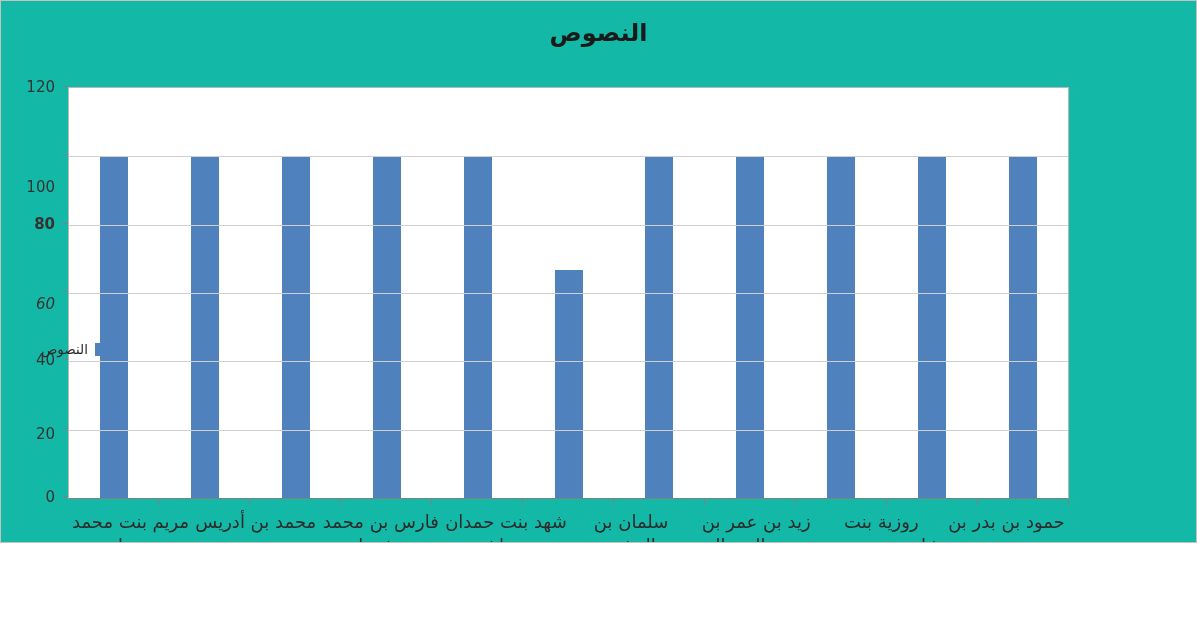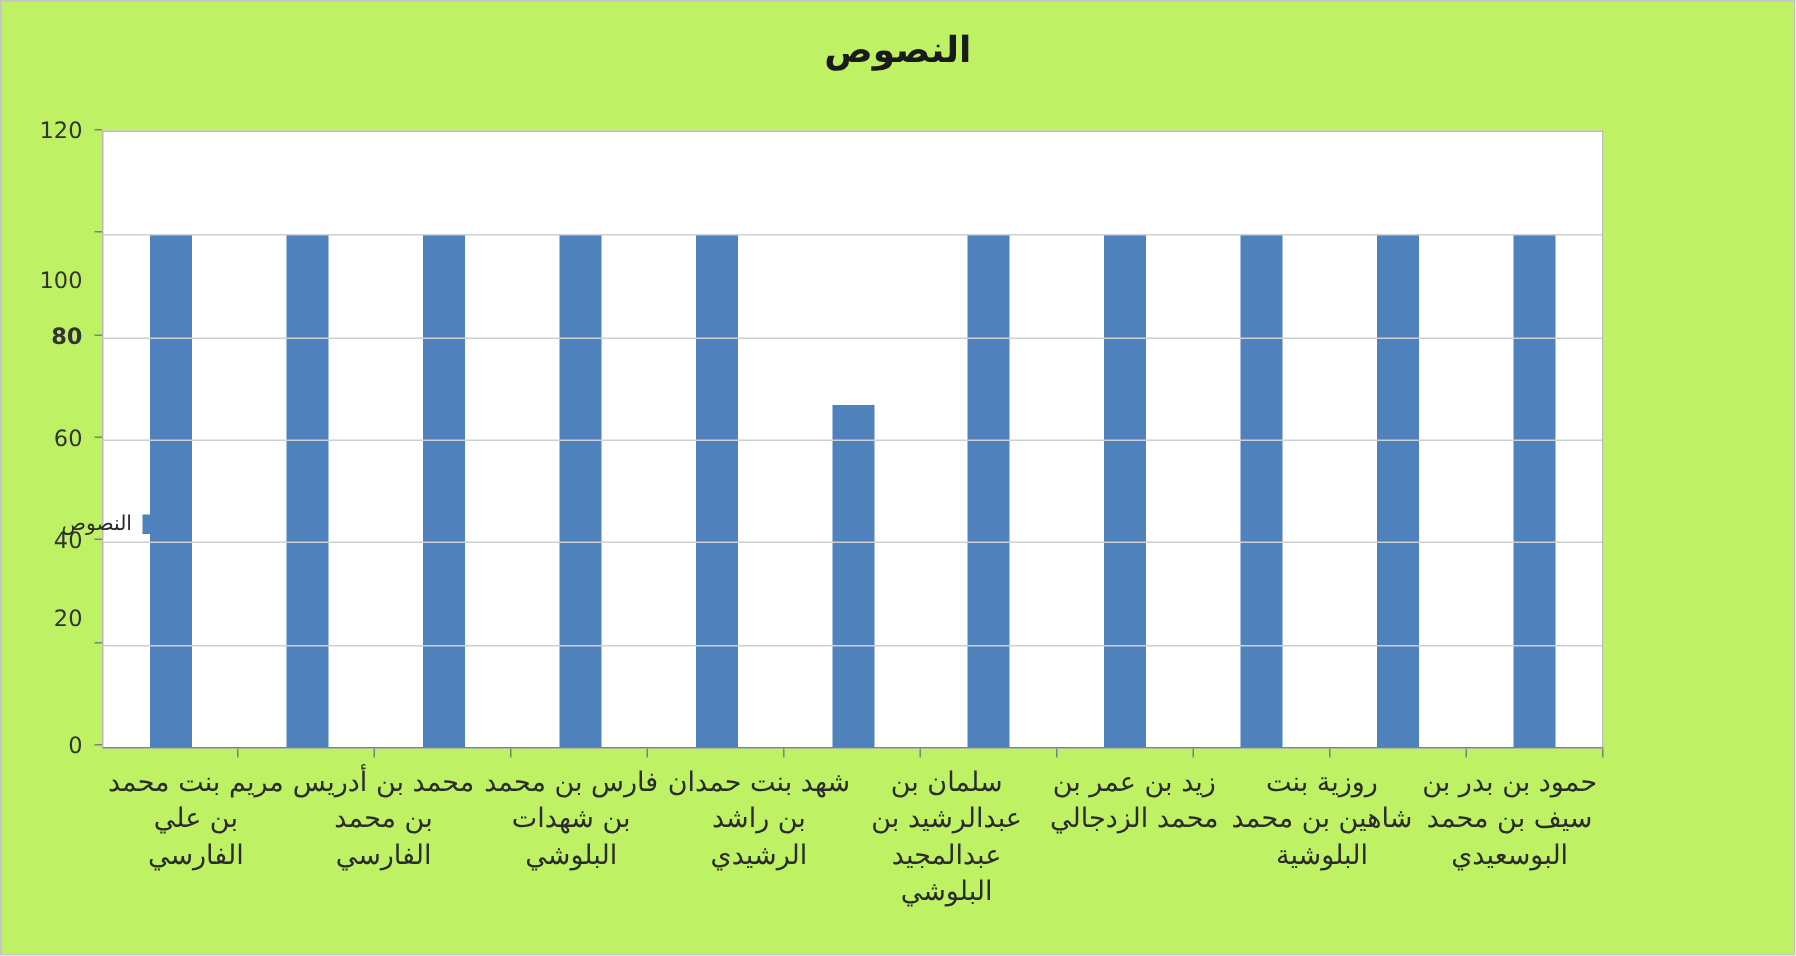--- a/index.html
+++ b/index.html
@@ -6,24 +6,24 @@
     margin: 0;
     padding: 0;
     background: #ffffff;
   }
   body {
     font-family: "DejaVu Sans", sans-serif;
   }
   .chart-frame {
     position: relative;
     width: 1197px;
-    height: 637px;
+    height: 543px;
     box-sizing: border-box;
     border: 1px solid #c3c3c3;
-    background: #bef264;
+    background: #14b8a6;
     overflow: hidden;
   }
   .chart-title {
     position: absolute;
     top: 18px;
     left: 0;
     width: 100%;
     text-align: center;
     font-size: 24px;
     font-weight: bold;
@@ -168,25 +168,25 @@
 </head>
 <body>
 
 <div class="chart-frame">
 
   <div class="chart-title">النصوص</div>
 
   <div class="y-axis">
       <div class="y-tick" style="top: 410px;">0</div>
       <div class="y-tick-mark" style="top: 410px;"></div>
-      <div class="y-tick" style="top: 325px; margin-left: 29px;">20</div>
+      <div class="y-tick" style="top: 347px; margin-left: 29px;">20</div>
       <div class="y-tick-mark" style="top: 341.667px;"></div>
       <div class="y-tick" style="top: 273.333px;">40</div>
       <div class="y-tick-mark" style="top: 273.333px;"></div>
-      <div class="y-tick" style="top: 205px;">60</div>
+      <div class="y-tick" style="top: 217px; font-style: italic;">60</div>
       <div class="y-tick-mark" style="top: 205px;"></div>
       <div class="y-tick" style="top: 136.667px; font-weight: bold;">80</div>
       <div class="y-tick-mark" style="top: 136.667px;"></div>
       <div class="y-tick" style="top: 68.3333px; margin-top: 32px;">100</div>
       <div class="y-tick-mark" style="top: 68.3333px;"></div>
       <div class="y-tick" style="top: 0px;">120</div>
       <div class="y-tick-mark" style="top: 0px;"></div>
     </div>
 
   <div class="plot-area">

